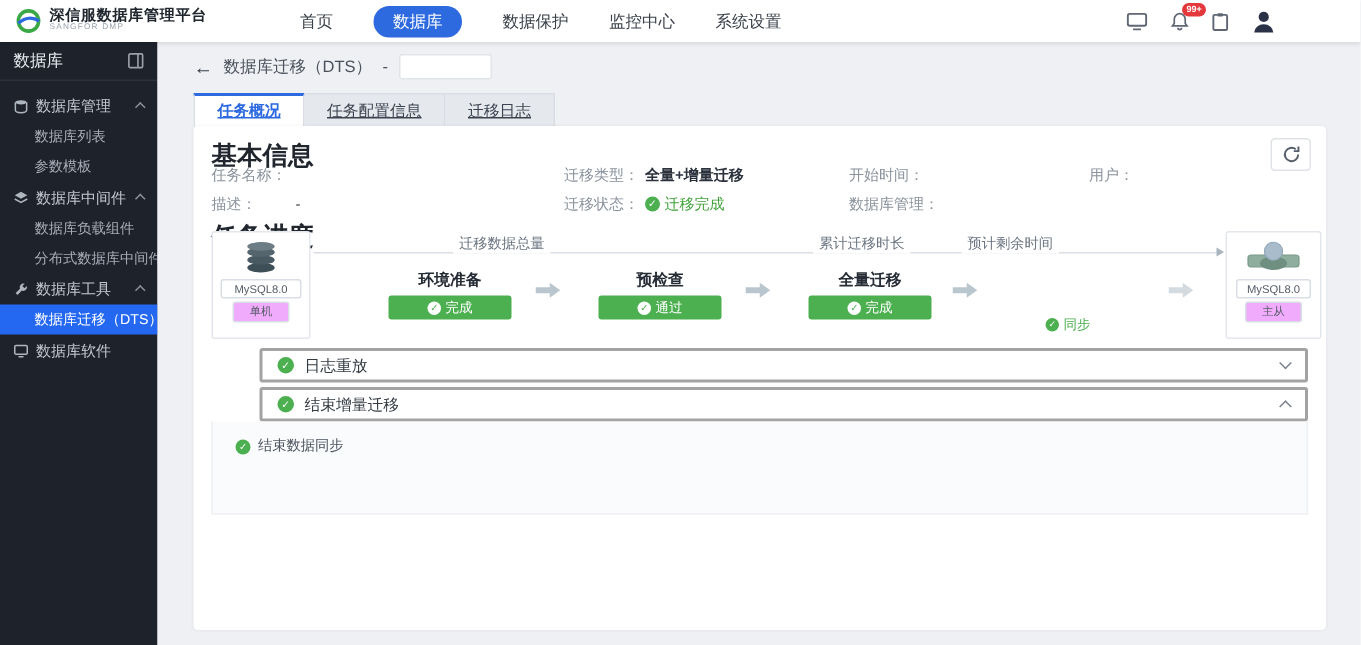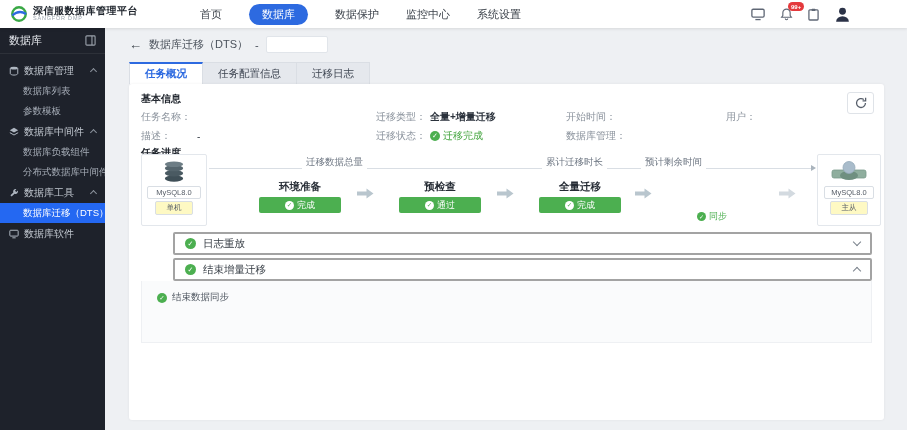--- a/index.html
+++ b/index.html
@@ -37,48 +37,48 @@
 
   
   .main { position:absolute; left:105px; top:28px; right:0; bottom:0; background:#eef0f3; }
   .breadcrumb { position:absolute; top:8px; left:24px; display:flex; align-items:center; gap:7px;
                 font-size:11px; color:#4a515b; }
   .back-arrow { font-size:13px; color:#3a4049; cursor:pointer; }
   .task-box { width:62px; height:17px; background:#fff; border:1px solid #e1e5ea; border-radius:2px; font-size:10px; padding:0 4px; }
 
   .tabs { position:absolute; top:34px; left:24px; display:flex; }
   .tab { height:22px; padding:0 15px; display:flex; align-items:center; font-size:10.5px; color:#3c4350;
-         background:#e5e8ed; border:1px solid #dadee4; border-bottom:none; cursor:pointer; }
+         background:#e5e8ed; border:1px solid #dadee4; border-bottom:none; cursor:pointer;text-decoration:underline; }
   .tab + .tab { border-left:none; }
   .tab.active { background:#fff; color:#2d6ae0; font-weight:bold; border-top:2px solid #2d6ae0; }
 
   .card { position:absolute; top:56px; left:24px; width:755px; bottom:10px; background:#fff; border-radius:3px;
           box-shadow:0 0 3px rgba(0,0,0,.06); }
 
-  .section-title { position:absolute; left:12px; font-size:10px; font-weight:bold; color:#21262e; }
+  .section-title { position:absolute; left:12px; font-size:17px; font-weight:bold; color:#21262e; }
   .refresh-btn { position:absolute; top:8px; right:10px; width:27px; height:22px; background:#fff;
                  border:1px solid #dfe3e8; border-radius:3px; display:flex; align-items:center; justify-content:center; cursor:pointer; }
 
   .ifield { position:absolute; font-size:10px; color:#8a929c; display:flex; align-items:center; gap:4px; white-space:nowrap; }
   .ifield .val { color:#3a414b; }
   .ifield .val.bold { font-weight:bold; color:#2b323c; }
   .status-green { color:#3fa33a; display:flex; align-items:center; gap:3px;justify-content:space-between; }
 
   
   .flow { position:absolute; top:68px; left:0; width:755px; height:78px; }
   .flow-line { position:absolute; top:16px; left:80px; width:606px; border-top:1px solid #d9dee4; }
   .flow-line:after { content:""; position:absolute; right:-1px; top:-4px; border-left:5px solid #aab4bd;
                      border-top:3.5px solid transparent; border-bottom:3.5px solid transparent; }
   .metric { position:absolute; top:4px; font-size:9.5px; color:#6b7480; background:#fff; padding:0 4px; }
   .node { position:absolute; top:2px; width:66px; height:72px; background:#fff; border:1px solid #e3e7ec;
           border-radius:2px; display:flex; flex-direction:column; align-items:center; padding-top:4px; }
   .node-engine { width:54px; text-align:center; font-size:7.5px; color:#555c66; border:1px solid #d9dee4;
                  border-radius:2px; padding:1px 0; margin-top:3px; background:#fff; }
   .node-mode { width:38px; text-align:center; font-size:7.5px; color:#555c66; border:1px solid #d9dee4;
-               border-radius:2px; padding:1px 0; margin-top:2px; background:#fef9c3; }
+               border-radius:2px; padding:1px 0; margin-top:2px; background:#f0abfc; }
   .step-title { position:absolute; top:28px; width:82px; text-align:center; font-size:10.5px; font-weight:bold; color:#262c35; }
   .badge { position:absolute; top:45px; width:82px; height:16px; background:#4caf50; border-radius:2px;
            color:#fff; font-size:9px; display:flex; align-items:center; justify-content:center; gap:3px; }
   .check-circle-w { width:9px; height:9px; border-radius:50%; background:#fff; color:#4caf50; font-size:6.5px;
                     display:flex; align-items:center; justify-content:center; font-weight:bold; }
   .check-circle-g { width:11px; height:11px; border-radius:50%; background:#4caf50; color:#fff; font-size:7px;
                     display:flex; align-items:center; justify-content:center; font-weight:bold; flex:none; }
   .step-btn { position:absolute; top:30px; left:535px; width:96px; height:23px; background:#4caf50; border-radius:3px;
               color:#fff; font-size:10.5px; font-weight:bold; display:flex; align-items:center; justify-content:center; cursor:pointer; }
   .sync-label { position:absolute; top:58px; left:535px; width:96px; display:flex; align-items:center;

